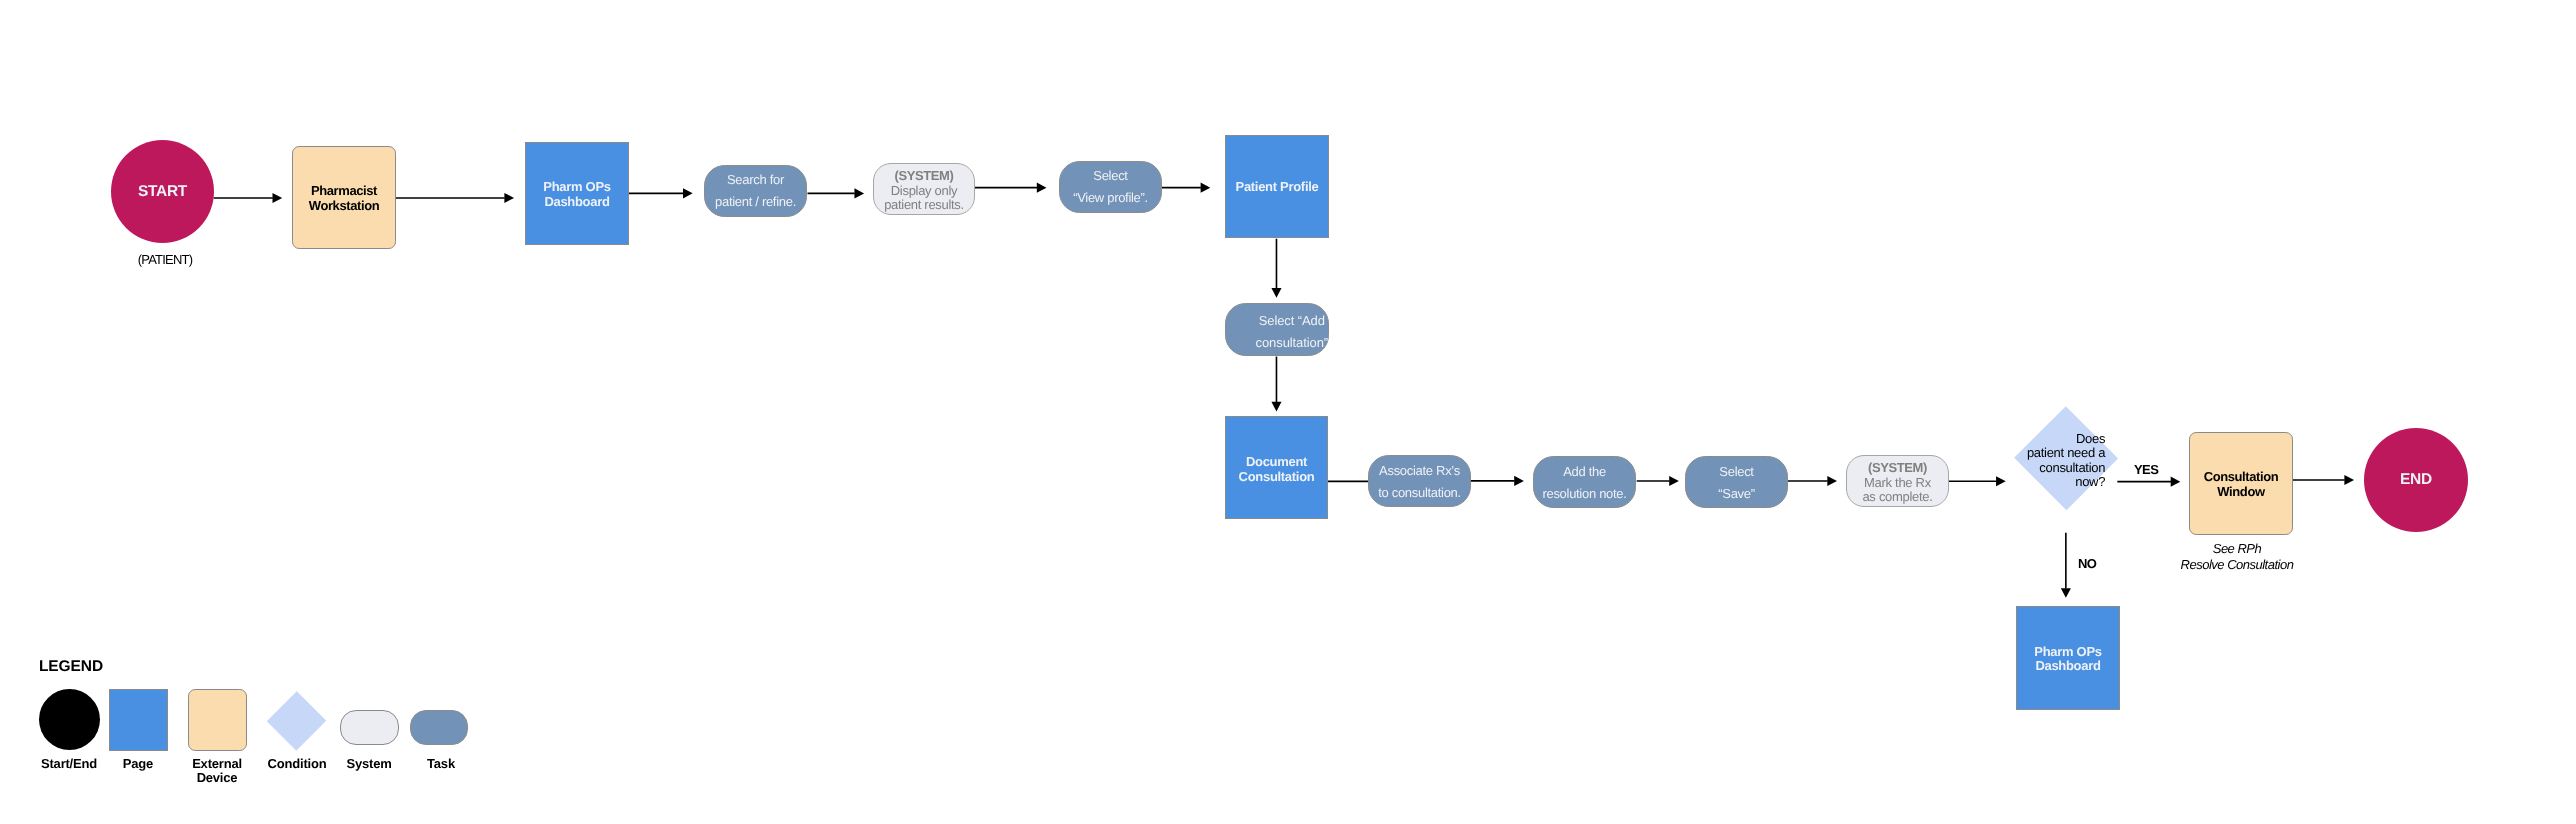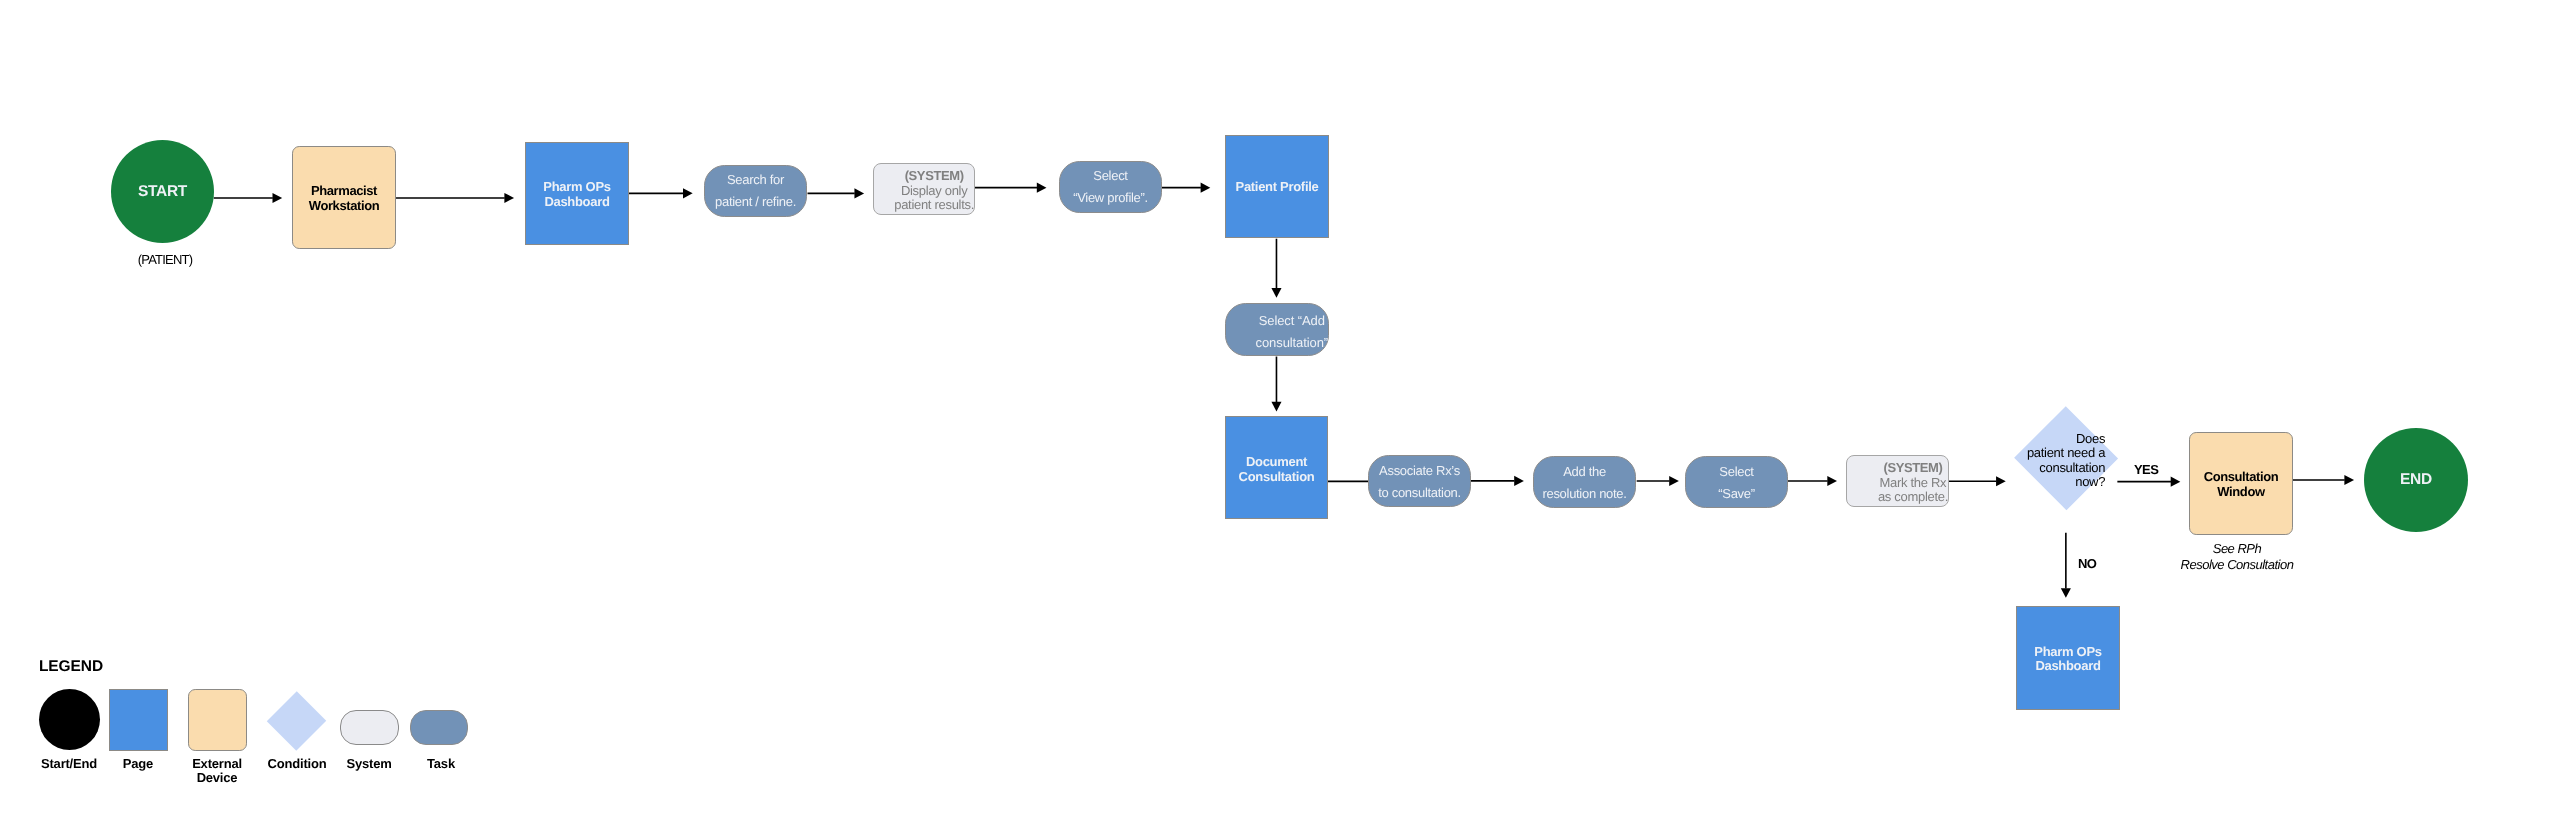--- a/index.html
+++ b/index.html
@@ -13,24 +13,24 @@
   .node{position:absolute;box-sizing:border-box;display:flex;align-items:center;
         justify-content:center;text-align:center;letter-spacing:-0.3px;}
   .node .lbl{white-space:pre-line;}
   .node,.caption,.edgelbl,.legend-title,.lg-label{will-change:transform;}
   .n-page{background:var(--page);border:0.5px solid var(--border);color:var(--ontask);
           font-weight:bold;font-size:13px;line-height:14.2px;}
   .n-extdev{background:var(--ext);border:0.5px solid var(--border);border-radius:7.2px;
             color:#000;font-weight:bold;font-size:13px;line-height:14.3px;letter-spacing:-0.4px;}
   .n-task{background:var(--task);border:0.5px solid #8c8c8c;border-radius:20.6px;
           color:var(--ontask);font-size:13px;line-height:22px;}
-  .n-system{background:var(--sys);border:0.5px solid #a6a6a6;border-radius:8px;
-            color:var(--sysText);font-size:13px;line-height:14.4px;justify-content:flex-end;}
+  .n-system{background:var(--sys);border:0.5px solid #a6a6a6;border-radius:18px;
+            color:var(--sysText);font-size:13px;line-height:14.4px;}
   .n-system .sysname{font-weight:bold;letter-spacing:-0.4px;}
-  .n-terminal{background:#15803d;border-radius:50%;color:var(--ontask);
+  .n-terminal{background:#be185d;border-radius:50%;color:var(--ontask);
               font-weight:bold;font-size:15.5px;}
   .n-cond{color:#000;font-size:13px;line-height:14.4px;background:transparent;}
   .cond-dia{position:absolute;left:50%;top:50%;width:70.71%;height:70.71%;
             background:var(--cond);transform:translate(-50%,-50%) rotate(45deg);}
   .cond-txt{position:relative;z-index:2;white-space:pre-line;}
   .caption{position:absolute;text-align:center;white-space:pre-line;color:#000;
            letter-spacing:-0.3px;}
   .cap-plain{font-size:13px;line-height:14.4px;letter-spacing:-0.8px;}
   .cap-ital{font-size:13px;font-style:italic;line-height:16px;letter-spacing:-0.5px;}
   .edgelbl{position:absolute;font-weight:bold;font-size:13px;color:#000;letter-spacing:-0.6px;}

